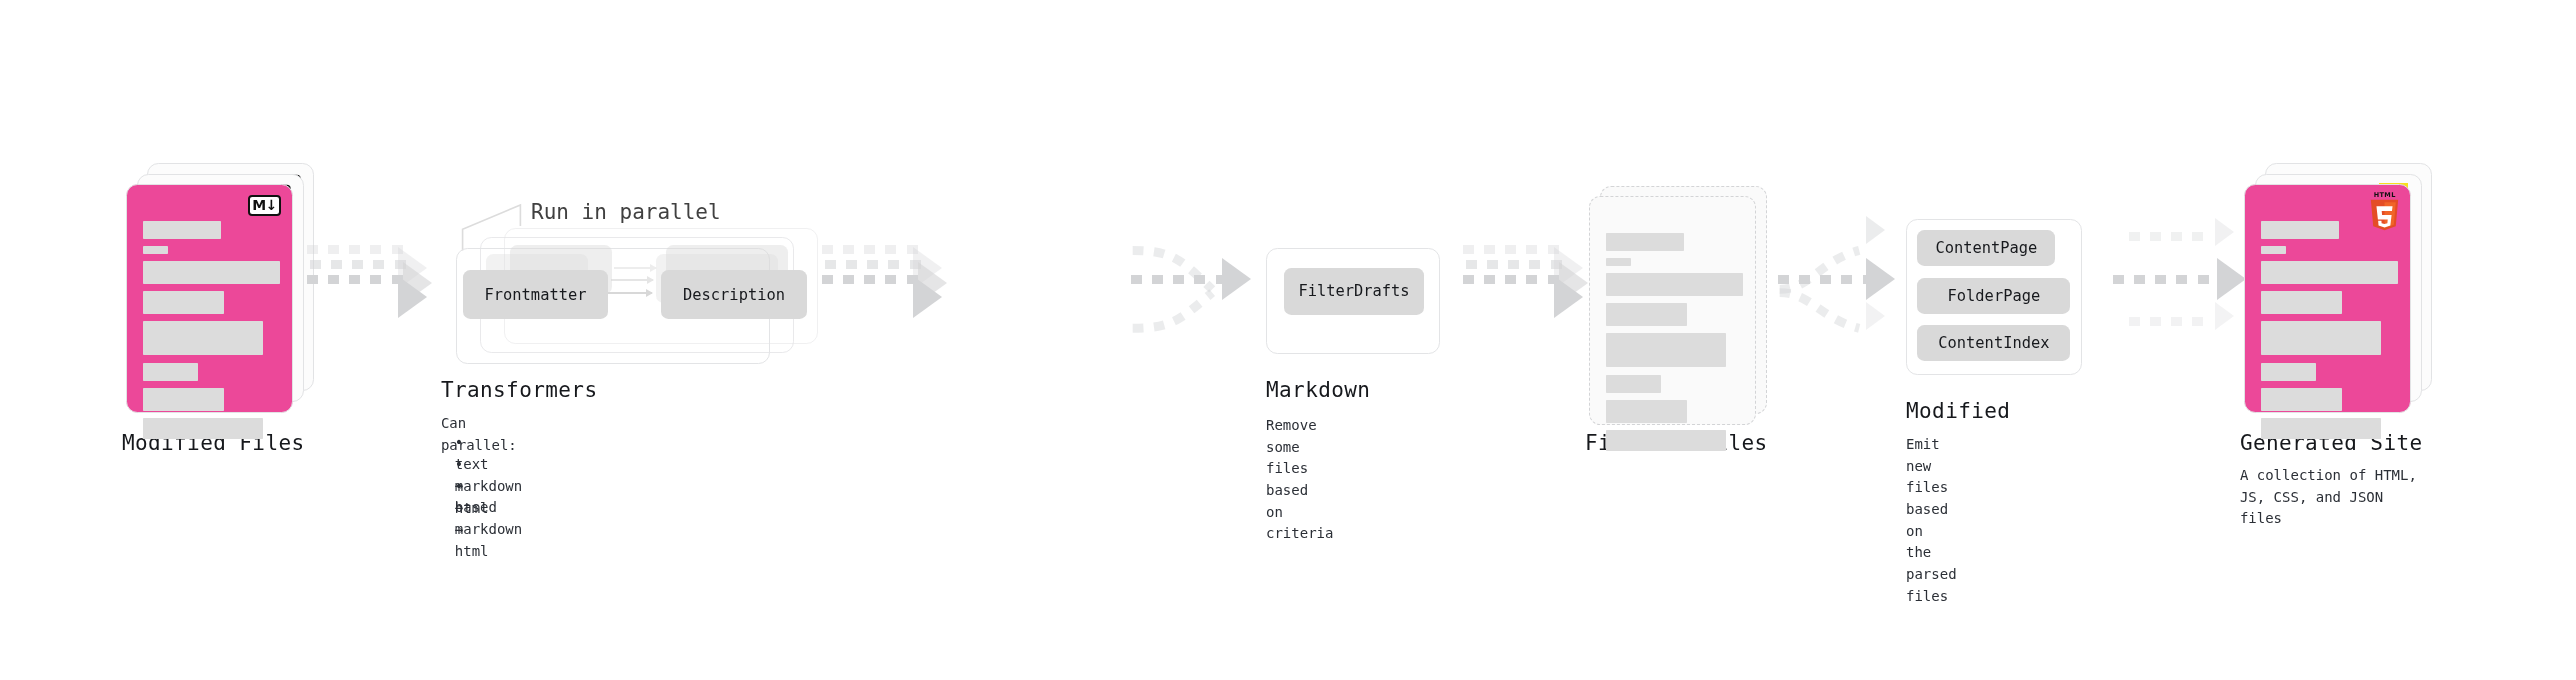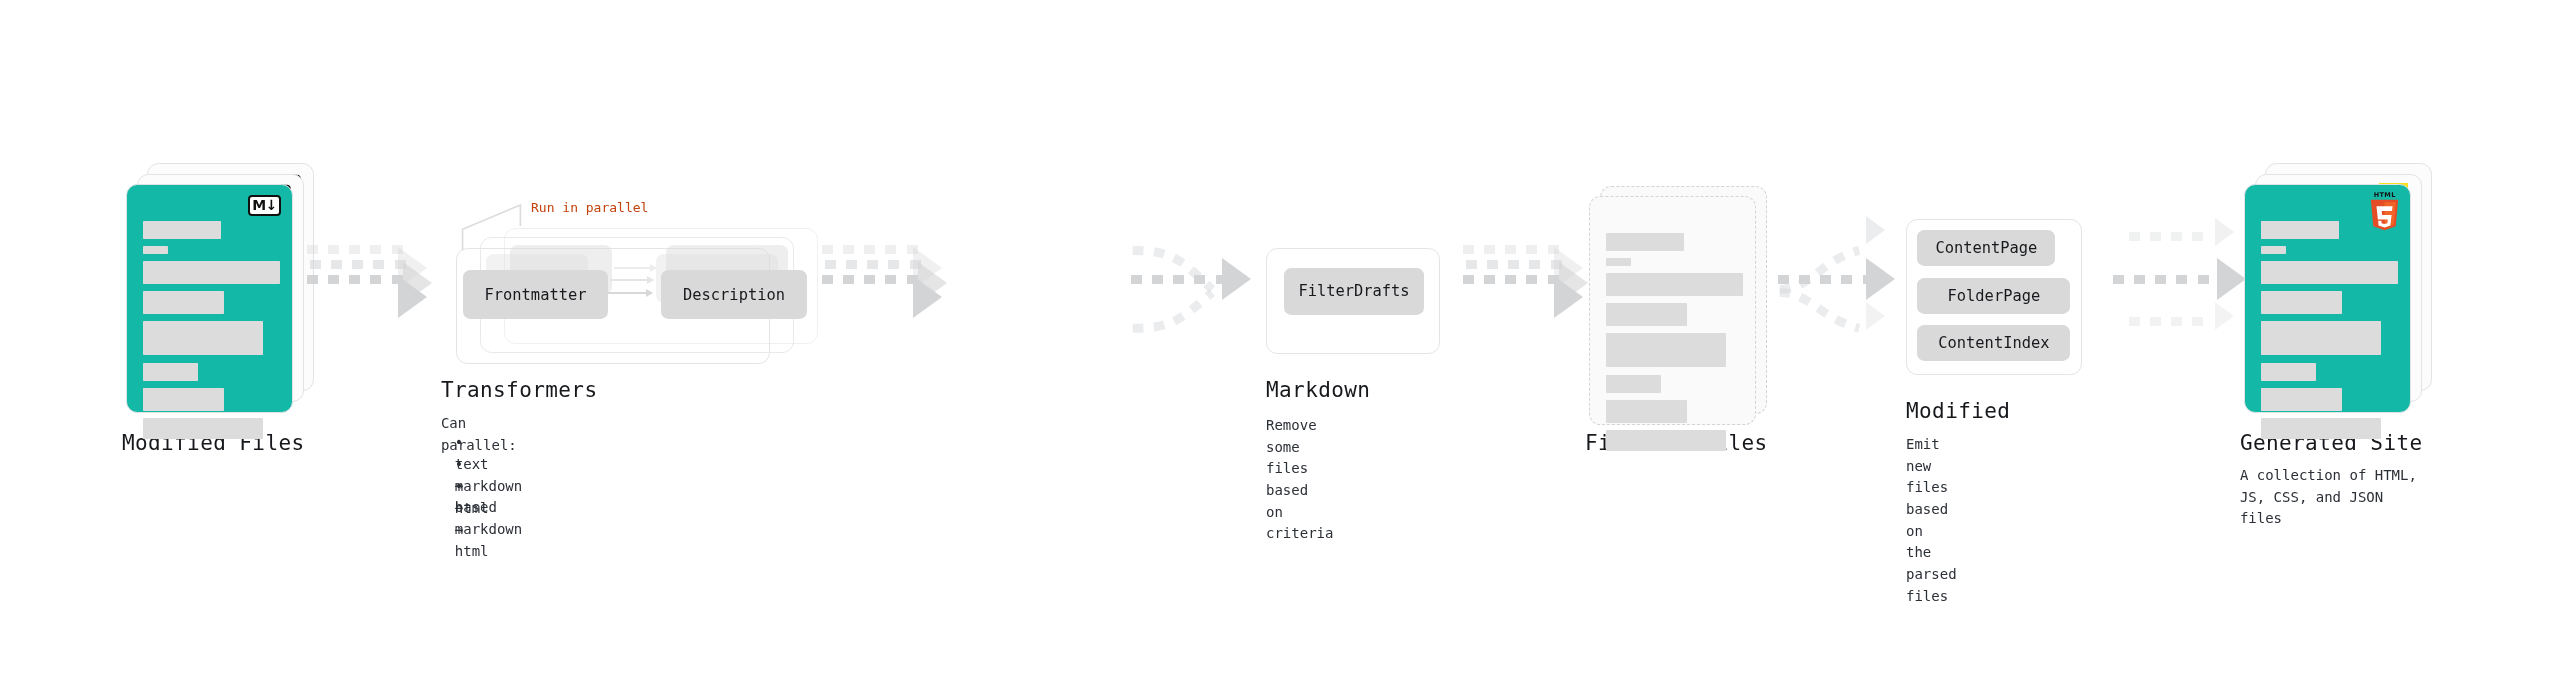--- a/index.html
+++ b/index.html
@@ -28,21 +28,21 @@
     color: #2b2f36;
     white-space: pre-line;
   }
 
   
   .cardstack { position: relative; }
   .card {
     position: absolute;
     width: 167px; height: 229px;
     border-radius: 11.4px;
-    background: #14b8a6;
+    background: #ec4899;
     border: 1.3px solid #e2e3e5;
   }
   .card.l3 { left: 21px;  top: 0px;   height: 228px; background:#fcfcfc; }
   .card.l2 { left: 10.6px;  top: 10.6px;  height: 228px; background:#fcfcfc; }
   .card.l1 { left: 0px;   top: 21px;  z-index: 3; }
 
   .card.dashed { border: 1.5px dashed #d3d4d6; background: #fafafa; }
 
   .skel-wrap {
     position: absolute; left: 16.3px; top: 36px; right: 13px;
@@ -99,22 +99,22 @@
     color: #17191d;
     white-space: nowrap;
   }
 
   
   .tlayer { position: absolute; border: 1.5px solid #e3e4e6; border-radius: 11.4px; background: transparent; }
 
   .runlabel {
     position: absolute;
     font-family: "DejaVu Sans Mono","Liberation Mono", monospace;
-    font-size: 13px;
-    color: #c2410c;
+    font-size: 21px;
+    color: #404040;
     white-space: nowrap;
   }
 
   
   .tarrow { position: absolute; height: 1.6px; background: #d8d8d8; }
   .tarrow::after {
     content: ""; position: absolute; right: -0.8px; top: -3.3px;
     border-left: 7.3px solid #d8d8d8;
     border-top: 4.1px solid transparent;
     border-bottom: 4.1px solid transparent;

